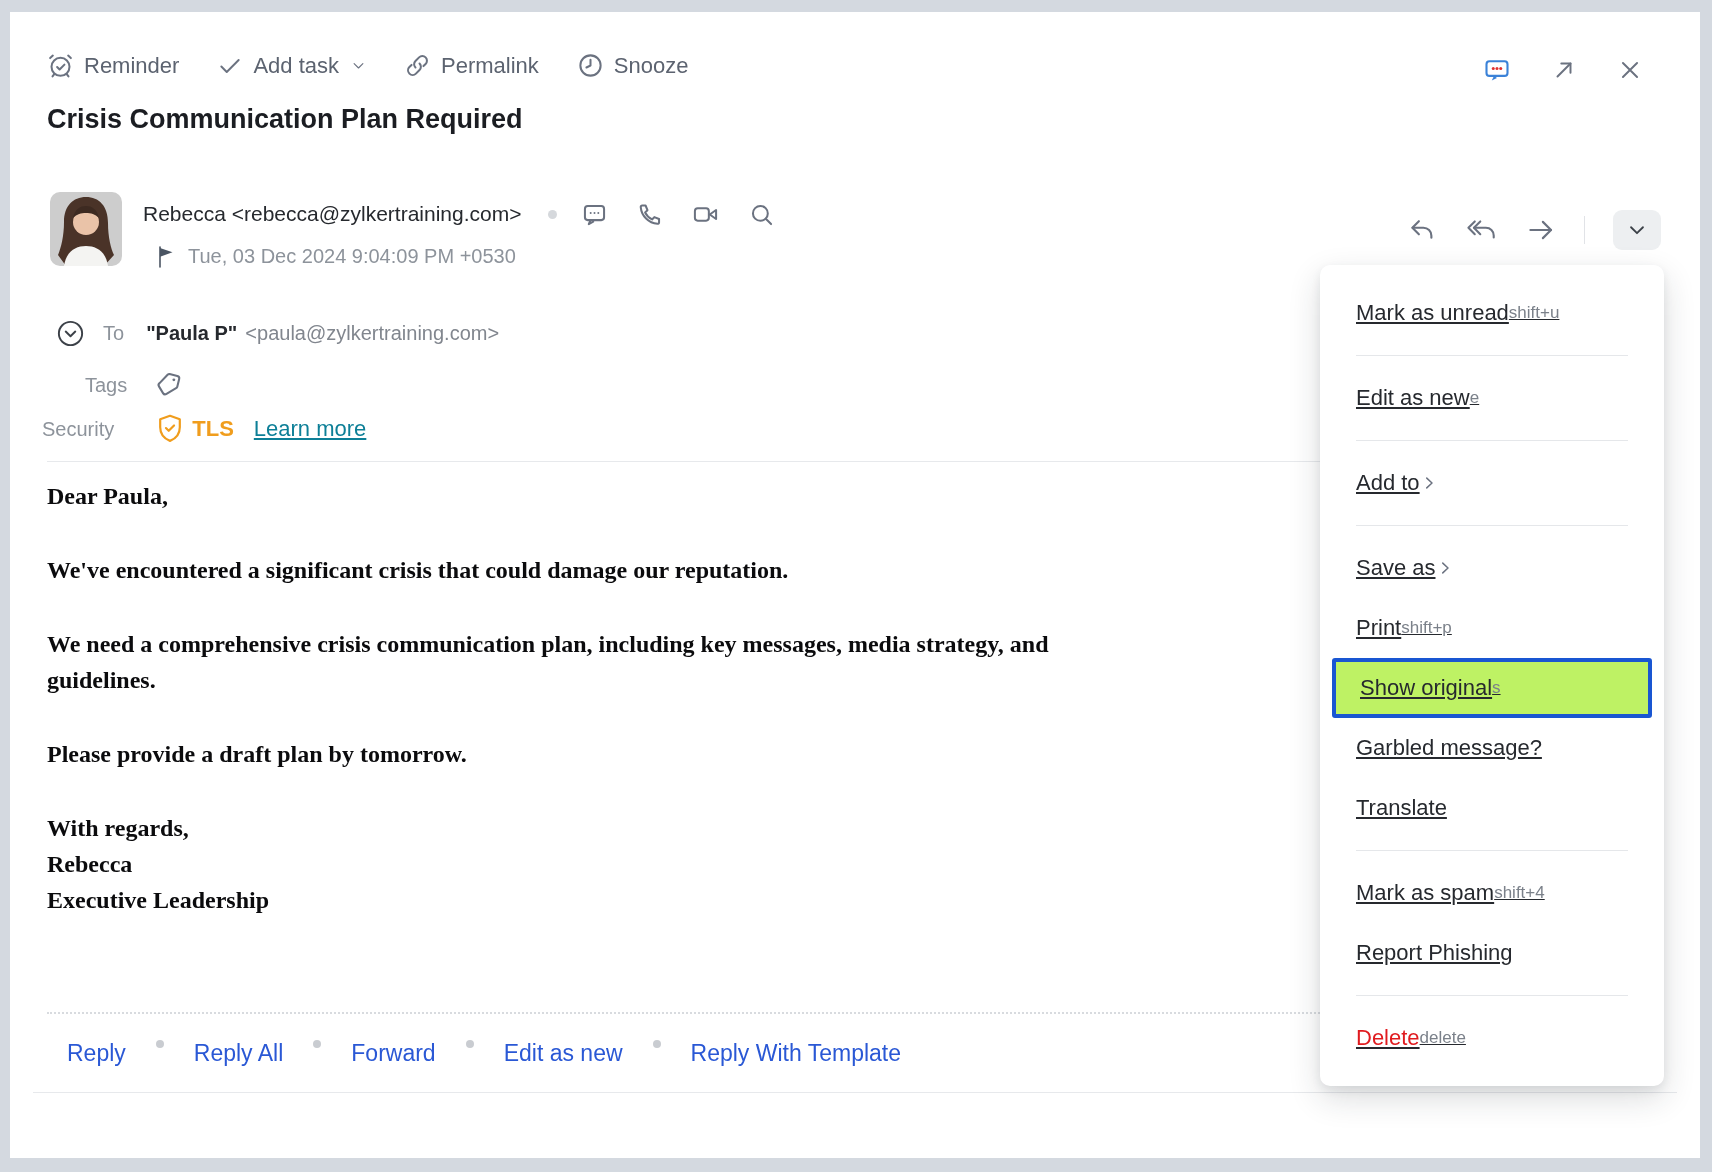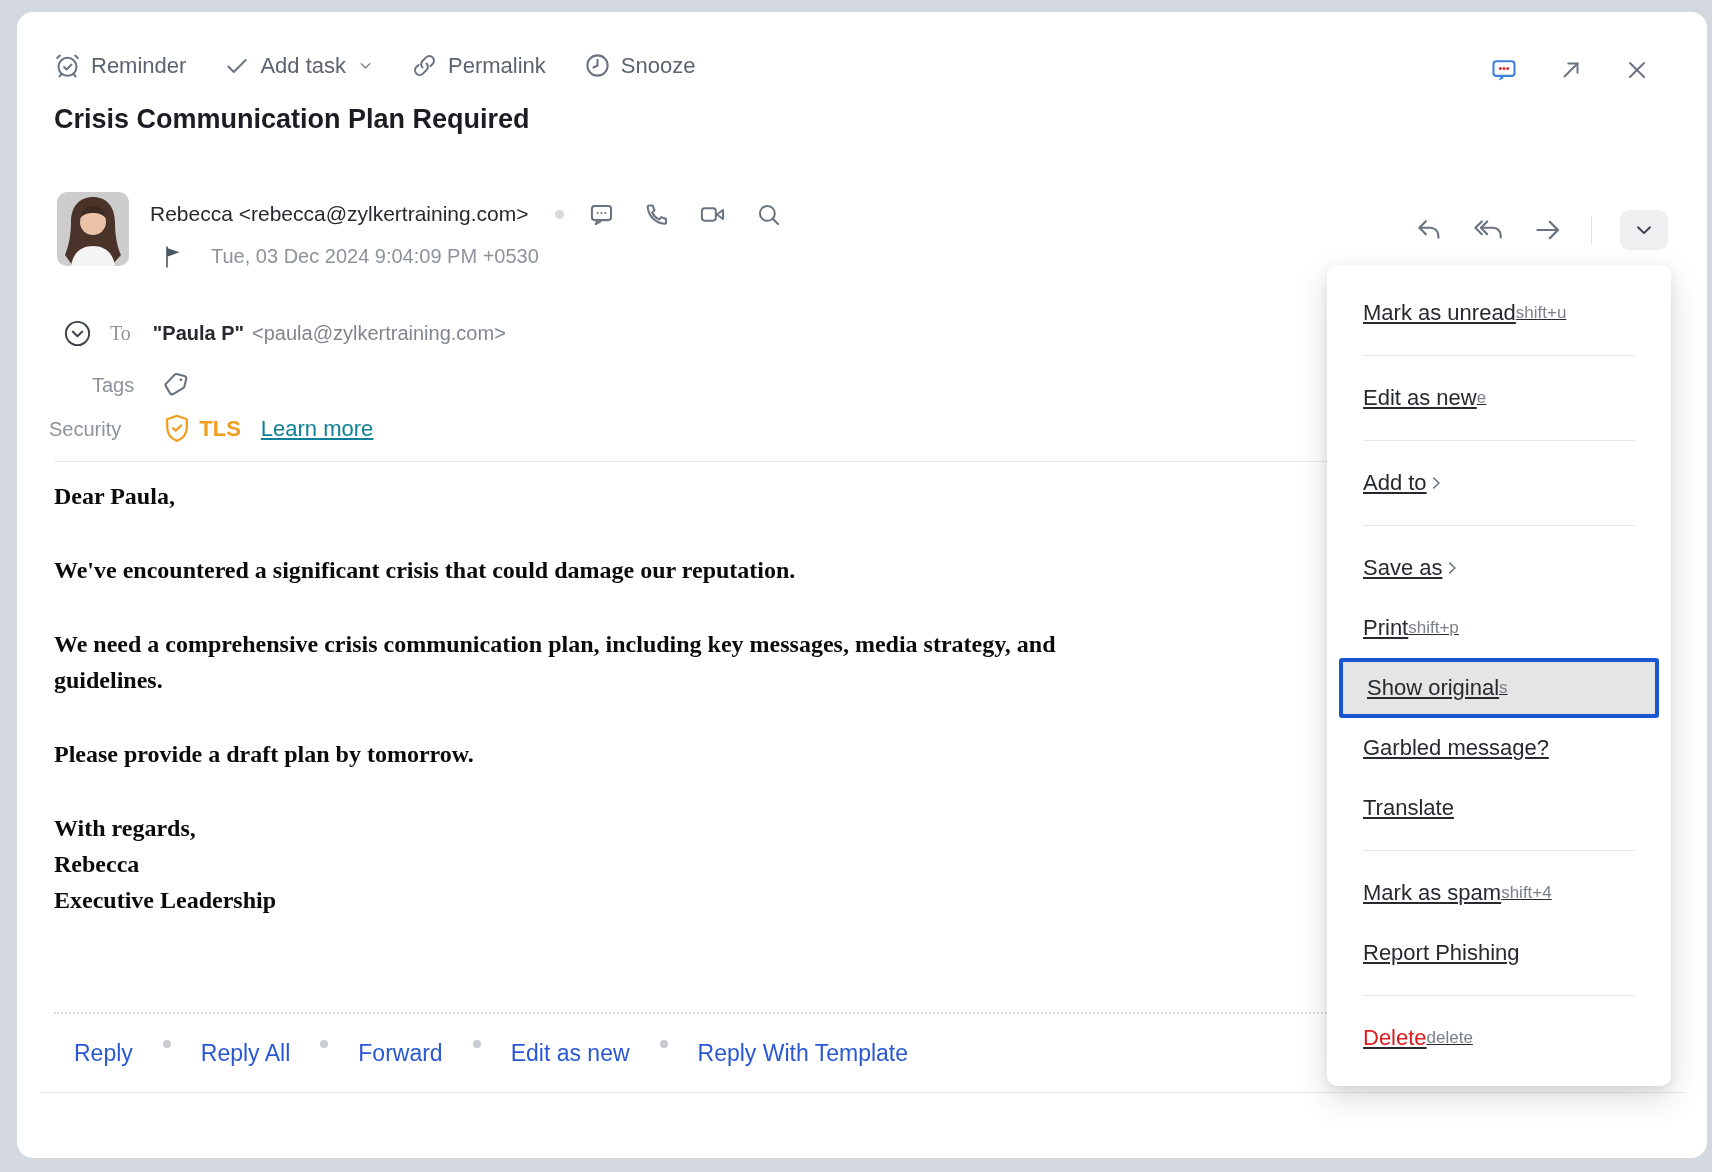--- a/index.html
+++ b/index.html
@@ -5,45 +5,45 @@
   html,body{margin:0;padding:0;}
   body{
     width:1712px;height:1172px;position:relative;
     background:#d4d9e0;
     font-family:"Liberation Sans", sans-serif;
     color:#26292e;
     overflow:hidden;
   }
   .card{
     position:absolute;left:10px;top:12px;width:1690px;height:1146px;
-    background:#ffffff;border-radius:16px;margin-left:7px;
+    background:#ffffff;border-radius:0;
   }
   svg{display:block;}
   .ic{stroke:#6b7280;fill:none;stroke-width:1.8;stroke-linecap:round;stroke-linejoin:round;}
 
   
   .toolbar{position:absolute;left:37px;top:40px;display:flex;align-items:center;gap:38px;}
   .tb-item{display:flex;align-items:center;gap:10px;font-size:22px;color:#5c6370;cursor:pointer;}
   .tb-caret{margin-left:2px;}
   .top-right{position:absolute;top:44px;right:57px;display:flex;align-items:center;gap:40px;}
 
   
   .subject{position:absolute;left:37px;top:92px;font-size:27px;font-weight:700;color:#1b1d22;}
 
   
   .avatar{position:absolute;left:40px;top:180px;width:72px;height:74px;border-radius:10px;overflow:hidden;}
   .sender-row{position:absolute;left:133px;top:186px;height:32px;display:flex;align-items:center;}
   .sender-name{font-size:21px;color:#26292e;}
   .presence-dot{width:9px;height:9px;border-radius:50%;background:#d5d8dc;margin:0 24px 0 26px;}
   .sender-icons{display:flex;align-items:center;gap:28px;}
-  .date-row{position:absolute;left:147px;top:233px;display:flex;align-items:flex-end;gap:28px;}
+  .date-row{position:absolute;left:147px;top:233px;display:flex;align-items:flex-end;gap:12px;}
   .date-text{font-size:20px;color:#8d939b;}
   .to-row{position:absolute;left:45px;top:305px;height:32px;display:flex;align-items:center;}
   .lbl{font-size:20px;color:#8d939b;}
-  .to-lbl{margin-left:17px;font-family:Liberation Serif, serif;}
+  .to-lbl{margin-left:17px;}
   .to-name{margin-left:22px;font-size:20px;font-weight:600;color:#26292e;}
   .to-email{margin-left:8px;font-size:20px;color:#81868e;}
   .tags-row{position:absolute;left:75px;top:356px;height:34px;display:flex;align-items:center;gap:28px;}
   .sec-row{position:absolute;left:32px;top:400px;height:34px;display:flex;align-items:center;}
   .shield{margin-left:42px;}
   .tls{margin-left:8px;font-size:22px;font-weight:700;color:#f09d1d;}
   .learn{margin-left:20px;font-size:22px;color:#0d7f97;text-decoration:underline;cursor:pointer;}
   .hdr-divider{position:absolute;left:37px;right:36px;top:449px;height:1px;background:#e7e9ec;}
 
   
@@ -63,21 +63,21 @@
 
   
   .menu{
     position:absolute;left:1310px;top:253px;width:344px;
     background:#fff;border-radius:10px;padding:18px 0;
     box-shadow:0 4px 10px rgba(30,35,45,.08), 0 12px 32px rgba(30,35,45,.16);
   }
   .mi{height:60px;display:flex;align-items:center;justify-content:flex-start;padding:0 36px;cursor:pointer;box-sizing:border-box;text-decoration:underline;}
   .mi-label{font-size:22px;color:#26292e;}
   .mi-key{font-size:17px;color:#7b818a;}
-  .mi.highlight{margin:0 12px;padding:0 24px;border:4px solid #1956d2;border-radius:3px;background:#e5e5e5;}
+  .mi.highlight{margin:0 12px;padding:0 24px;border:4px solid #1956d2;border-radius:3px;background:#bef264;}
   .mi.danger .mi-label{color:#e01b1f;}
   .menu hr{border:none;border-top:1px solid #e5e7ea;margin:12px 36px;}
 </style>
 </head>
 <body>
 
 <div class="card">
 
   <div class="toolbar">
     <div class="tb-item">

